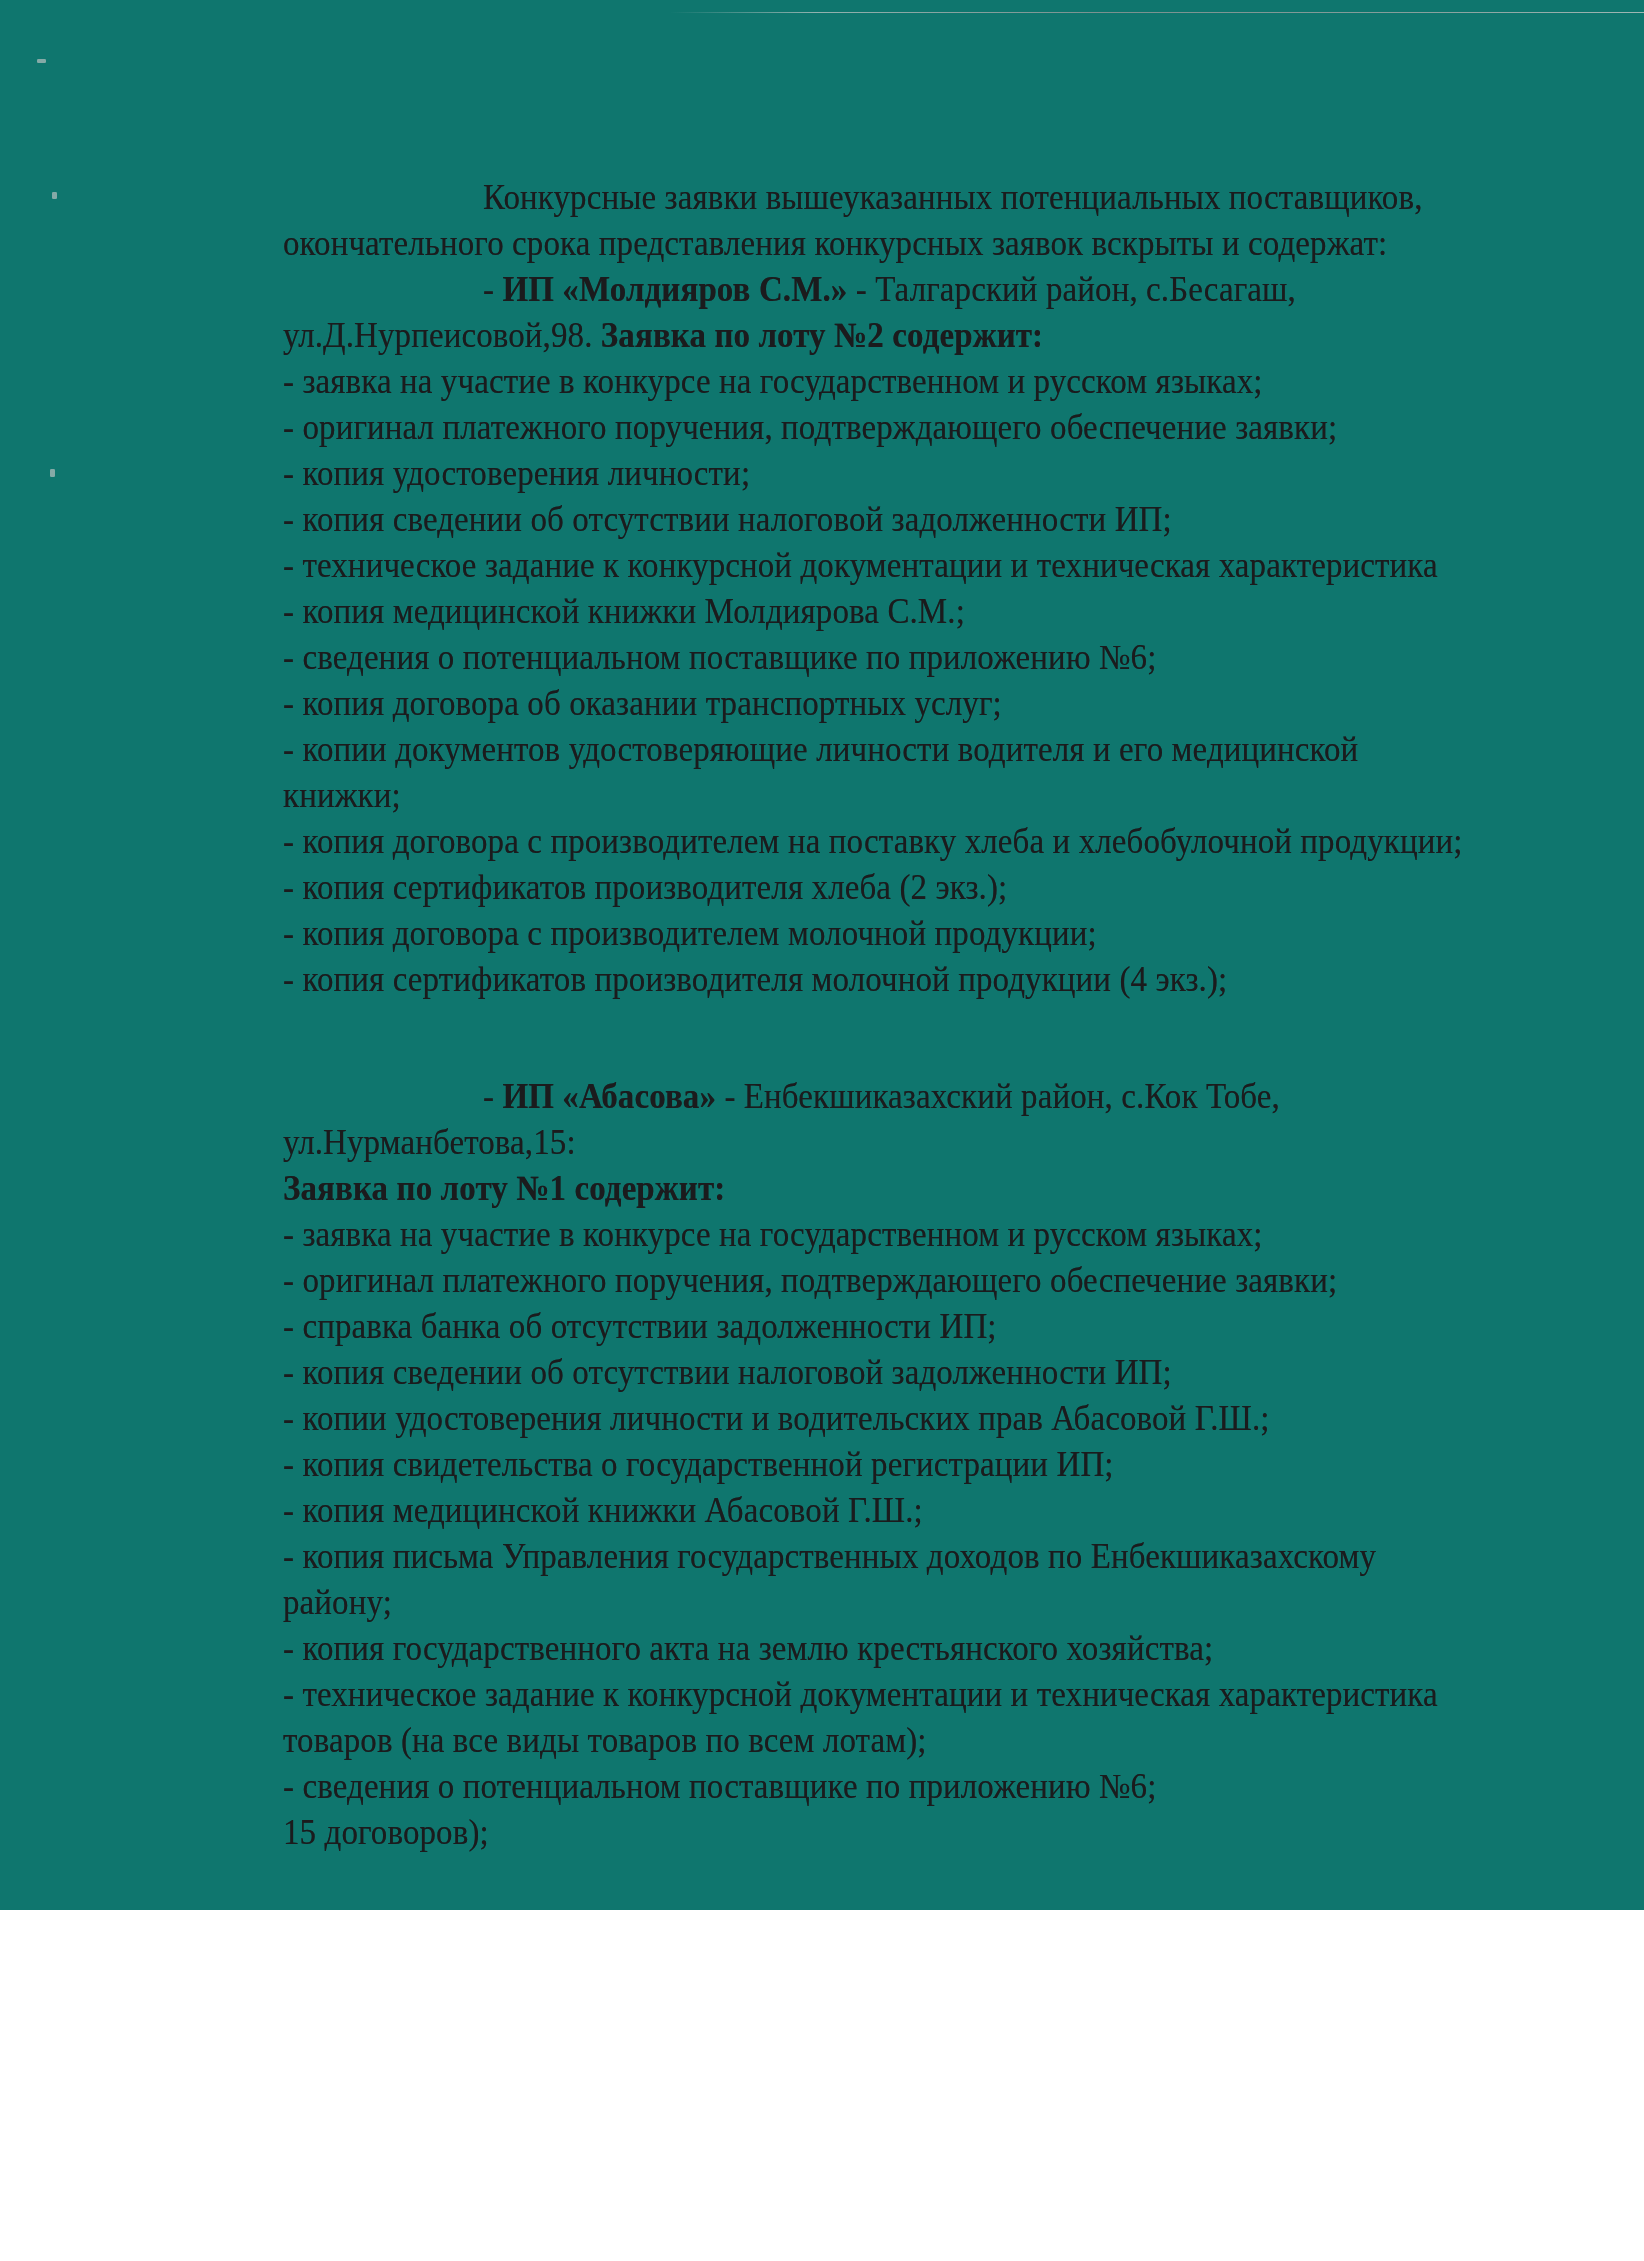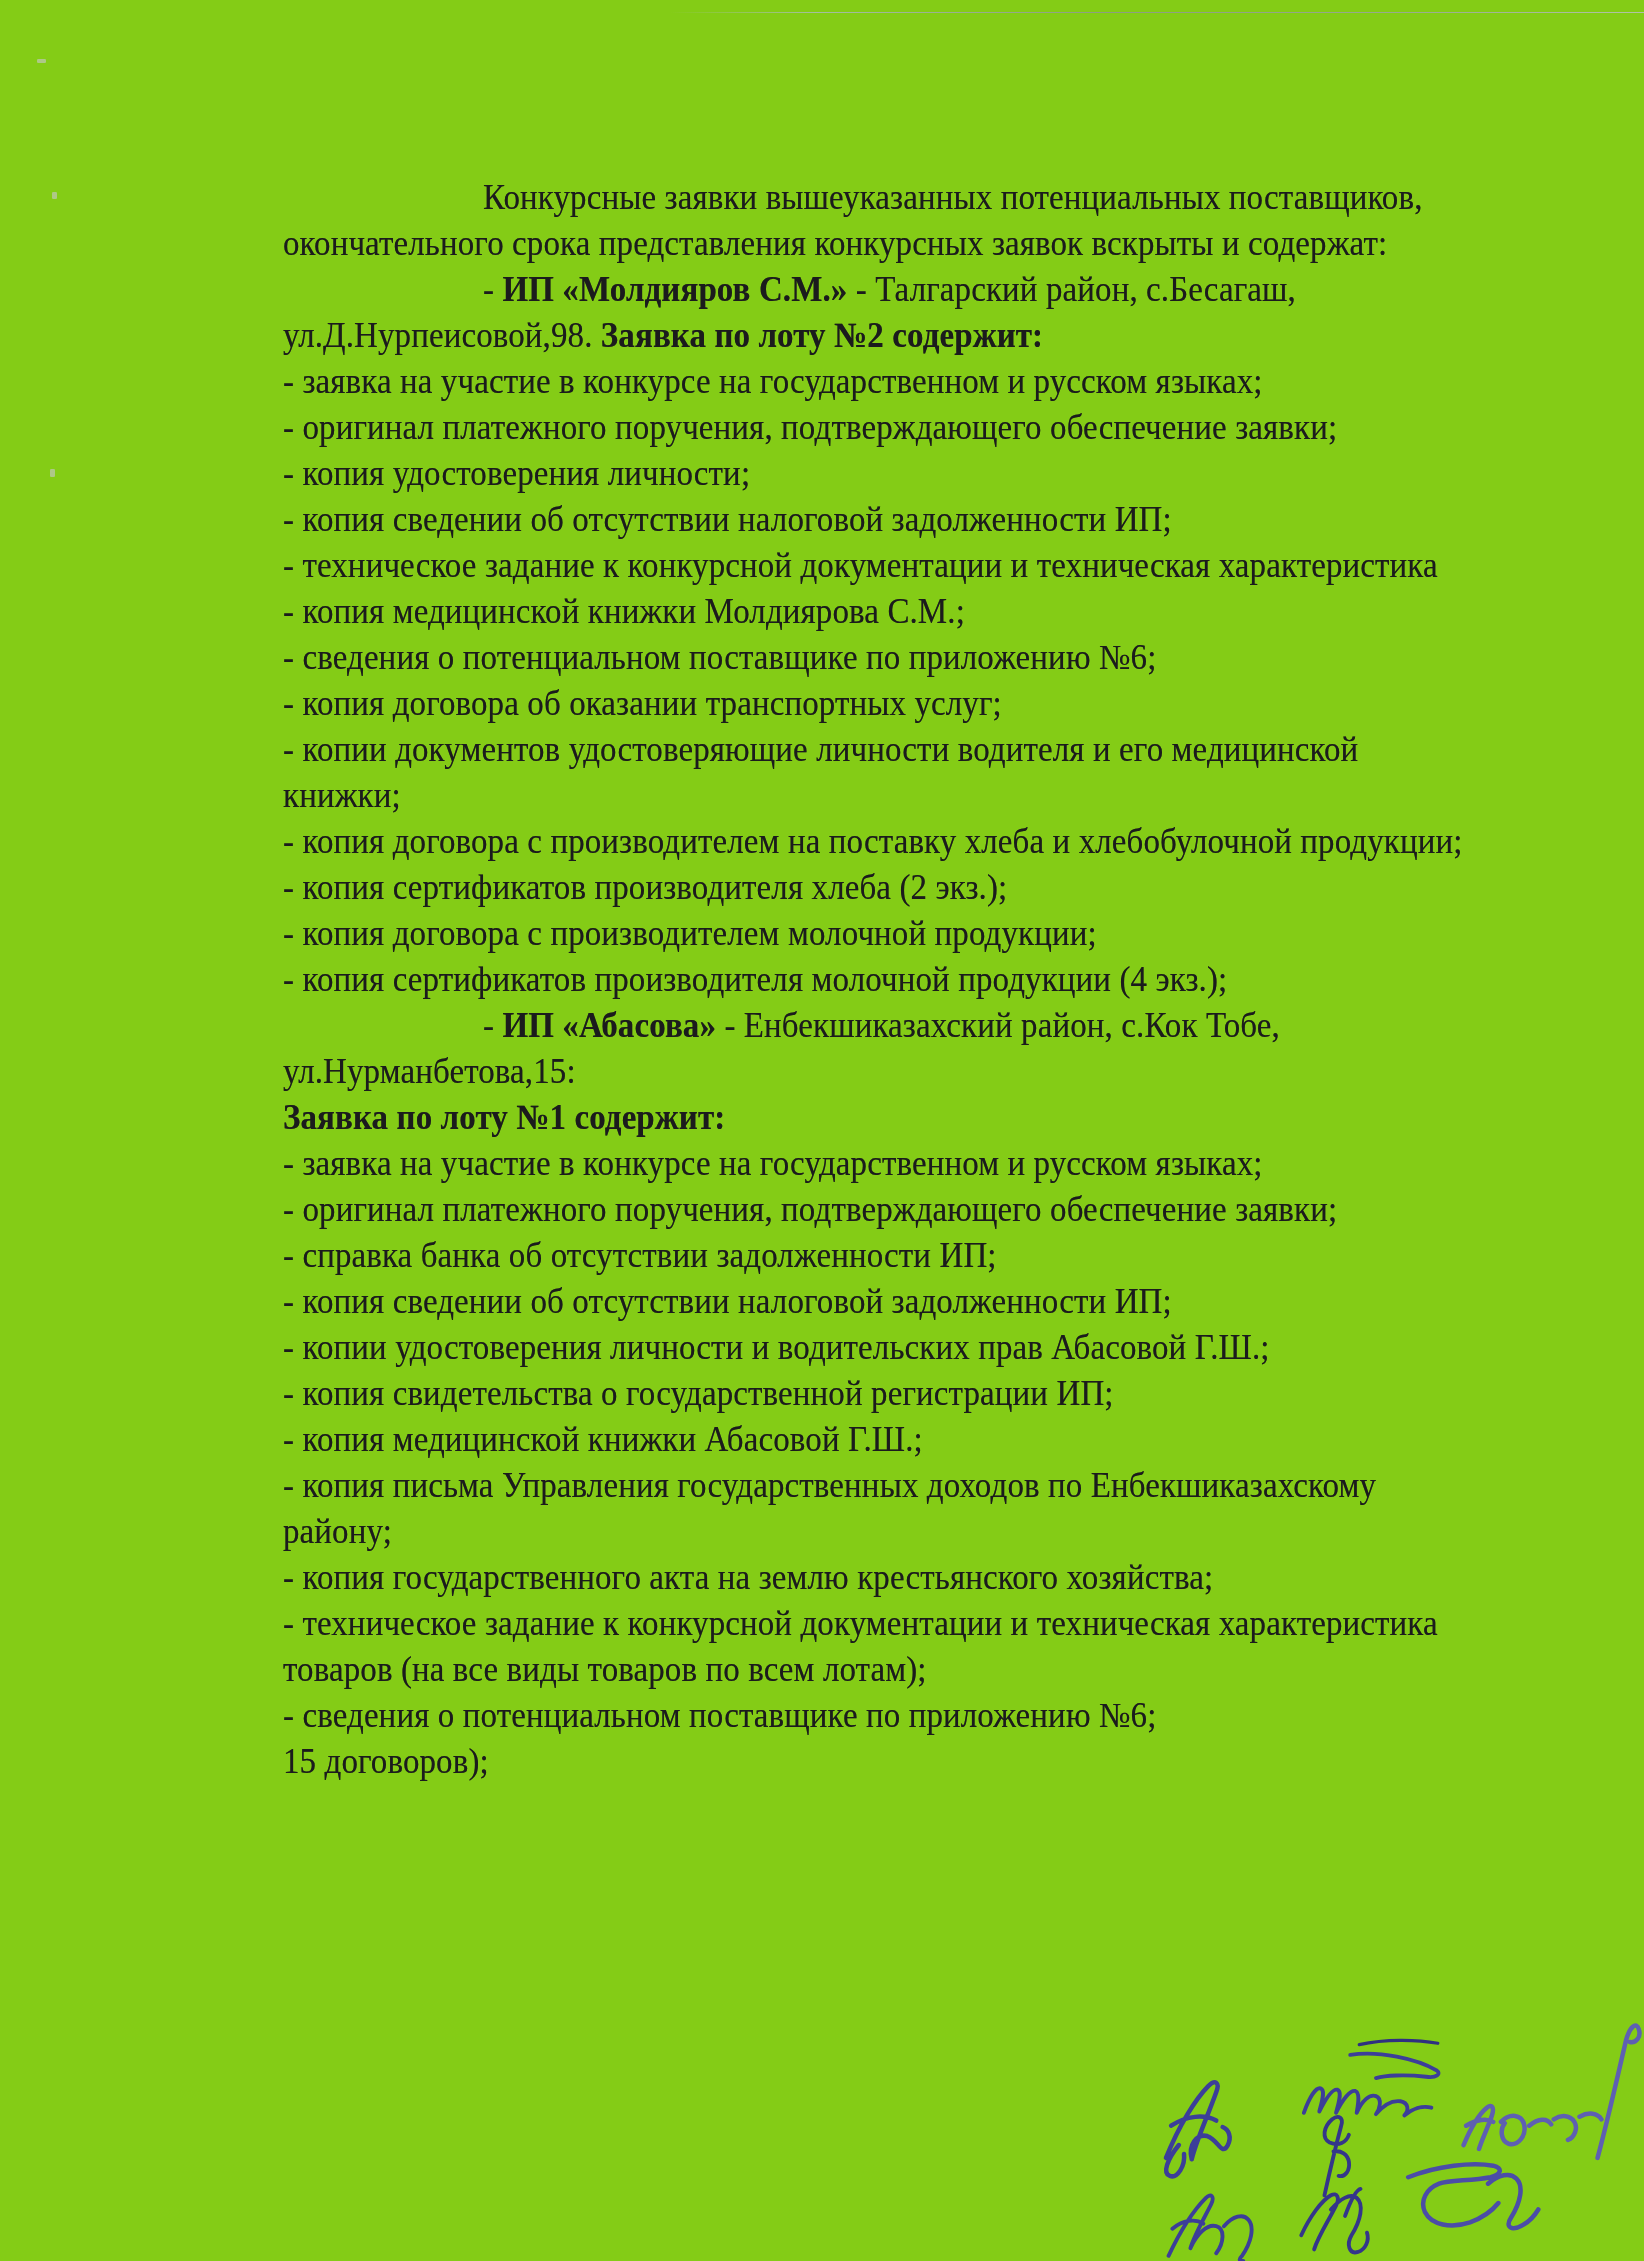--- a/index.html
+++ b/index.html
@@ -1,20 +1,20 @@
 <!DOCTYPE html>
 <html style="font-size:10.3px"><head>
 <meta charset="utf-8">
 <style>
   html,body{margin:0;padding:0;background:#ffffff;}
   .page{
     position:relative;
     width:1644px;
-    height:2261px;
-    background:#84cc16;
+    height:1910px;
+    background:#0f766e;
     overflow:hidden;
     font-family:"Liberation Serif","DejaVu Serif",serif;
     color:#1b1b1d;
   }
   
   .scan-line{
     position:absolute;
     top:11.6px;left:670px;width:974px;height:1.9px;
     background:linear-gradient(to right, rgba(160,175,175,0), #a9bcba 15%, #8d9594 45%, #9aa5a3 75%, #b9c2c0 100%);
     opacity:.85;
@@ -75,21 +75,21 @@
       <div class="line"><span class="line-content"><span>- техническое задание к конкурсной документации и техническая характеристика</span></span></div>
       <div class="line"><span class="line-content"><span>- копия медицинской книжки Молдиярова С.М.;</span></span></div>
       <div class="line"><span class="line-content"><span>- сведения о потенциальном поставщике по приложению №6;</span></span></div>
       <div class="line"><span class="line-content"><span>- копия договора об оказании транспортных услуг;</span></span></div>
       <div class="line"><span class="line-content"><span>- копии документов удостоверяющие личности водителя и его медицинской</span></span></div>
       <div class="line"><span class="line-content"><span>книжки;</span></span></div>
       <div class="line"><span class="line-content"><span>- копия договора с производителем на поставку хлеба и хлебобулочной продукции;</span></span></div>
       <div class="line"><span class="line-content"><span>- копия сертификатов производителя хлеба (2 экз.);</span></span></div>
       <div class="line"><span class="line-content"><span>- копия договора с производителем молочной продукции;</span></span></div>
       <div class="line"><span class="line-content"><span>- копия сертификатов производителя молочной продукции (4 экз.);</span></span></div>
-      <div class="line indent" style=""><span class="line-content"><span>- </span><span class="b">ИП «Абасова»</span><span> - Енбекшиказахский район, с.Кок Тобе,</span></span></div>
+      <div class="line indent" style="margin-top: 71px;"><span class="line-content"><span>- </span><span class="b">ИП «Абасова»</span><span> - Енбекшиказахский район, с.Кок Тобе,</span></span></div>
       <div class="line"><span class="line-content"><span>ул.Нурманбетова,15:</span></span></div>
       <div class="line"><span class="line-content"><span class="b">Заявка по лоту №1 содержит:</span></span></div>
       <div class="line"><span class="line-content"><span>- заявка на участие в конкурсе на государственном и русском языках;</span></span></div>
       <div class="line"><span class="line-content"><span>- оригинал платежного поручения, подтверждающего обеспечение заявки;</span></span></div>
       <div class="line"><span class="line-content"><span>- справка банка об отсутствии задолженности ИП;</span></span></div>
       <div class="line"><span class="line-content"><span>- копия сведении об отсутствии налоговой задолженности ИП;</span></span></div>
       <div class="line"><span class="line-content"><span>- копии удостоверения личности и водительских прав Абасовой Г.Ш.;</span></span></div>
       <div class="line"><span class="line-content"><span>- копия свидетельства о государственной регистрации ИП;</span></span></div>
       <div class="line"><span class="line-content"><span>- копия медицинской книжки Абасовой Г.Ш.;</span></span></div>
       <div class="line"><span class="line-content"><span>- копия письма Управления государственных доходов по Енбекшиказахскому</span></span></div>

